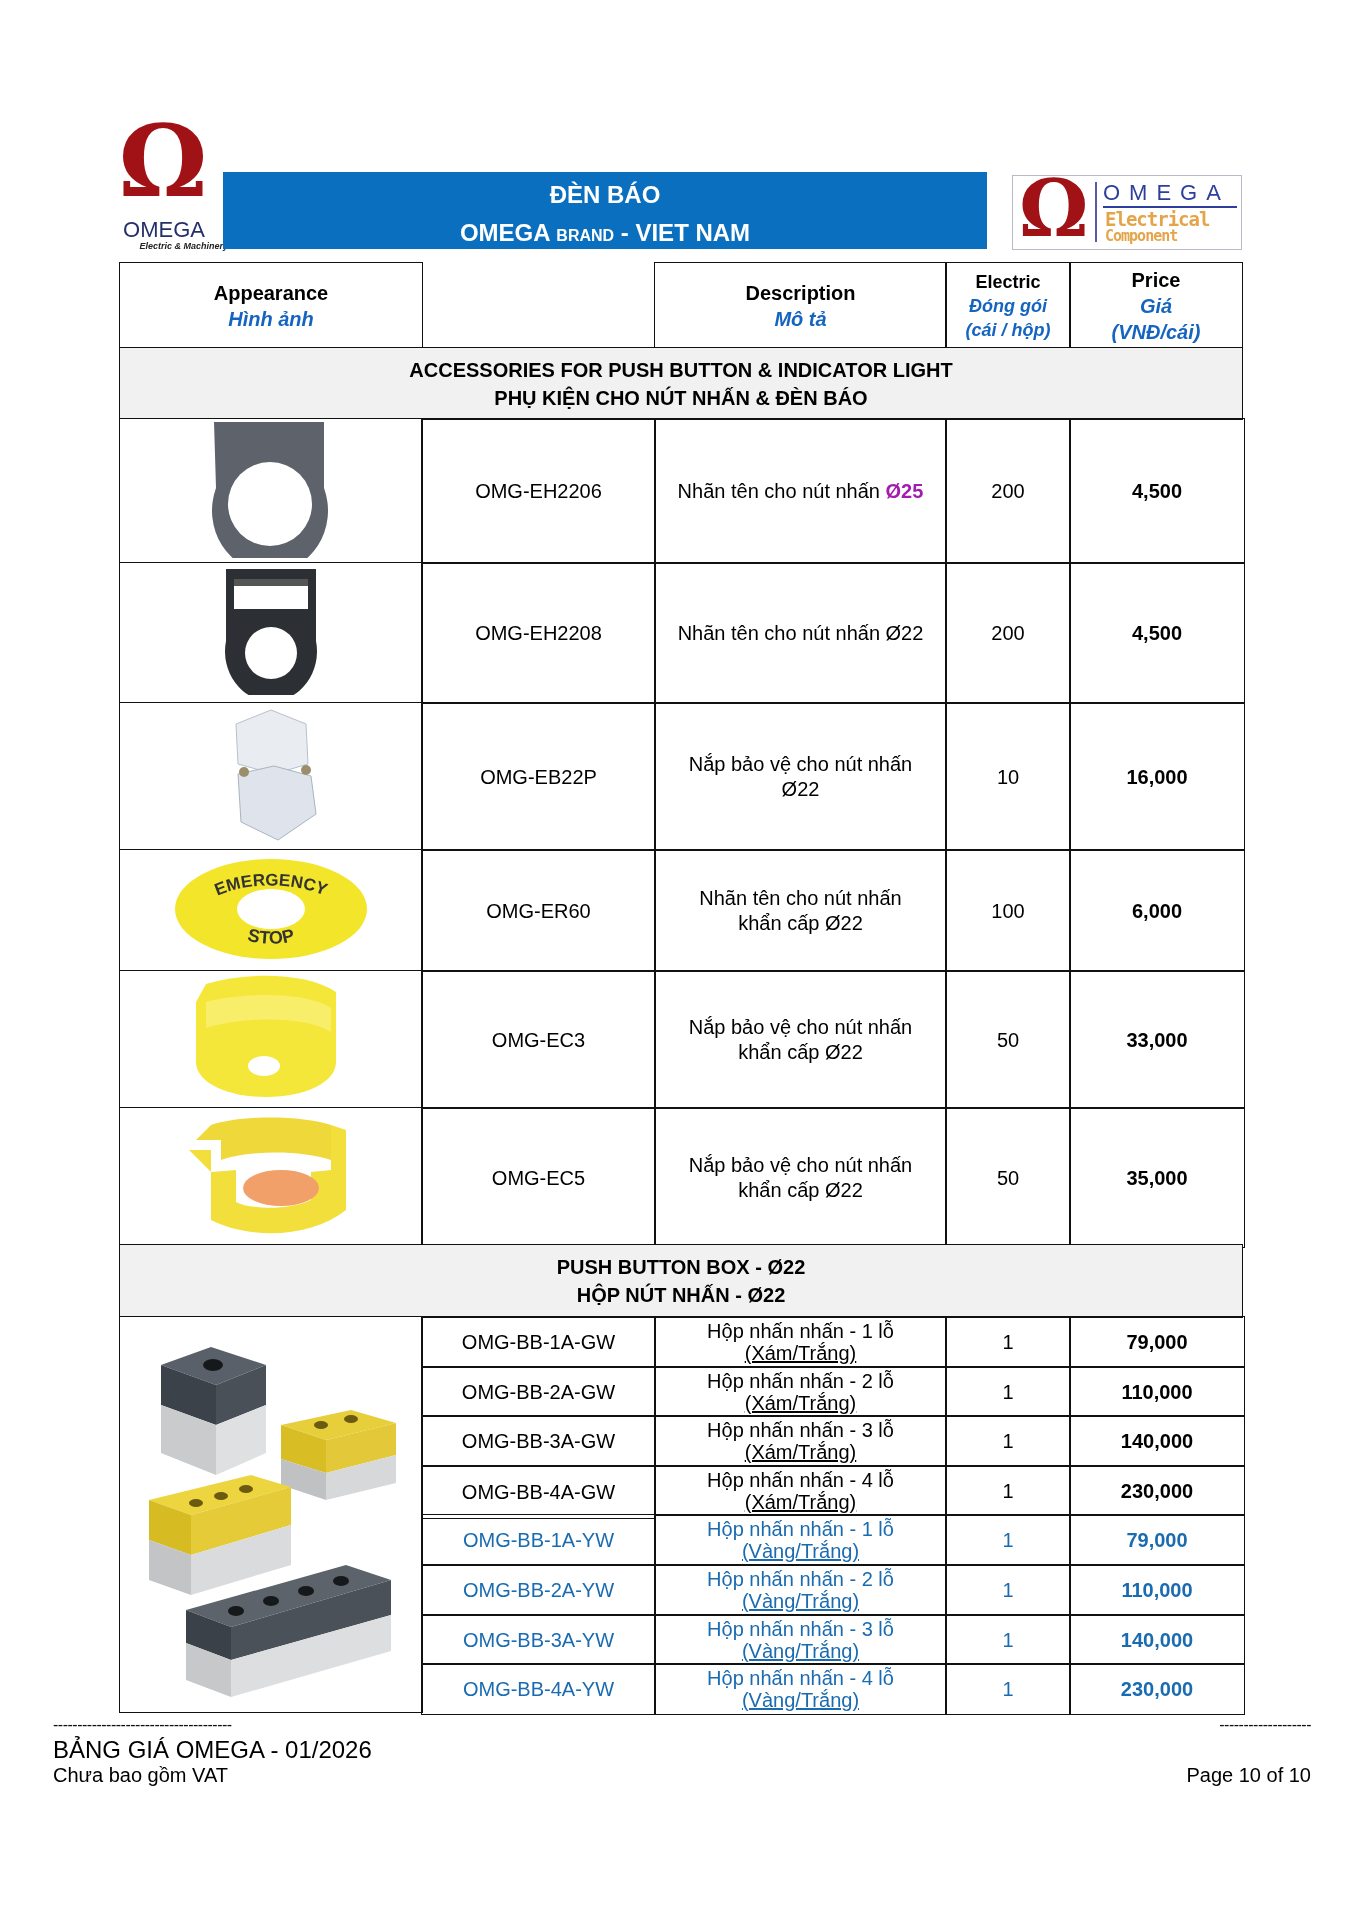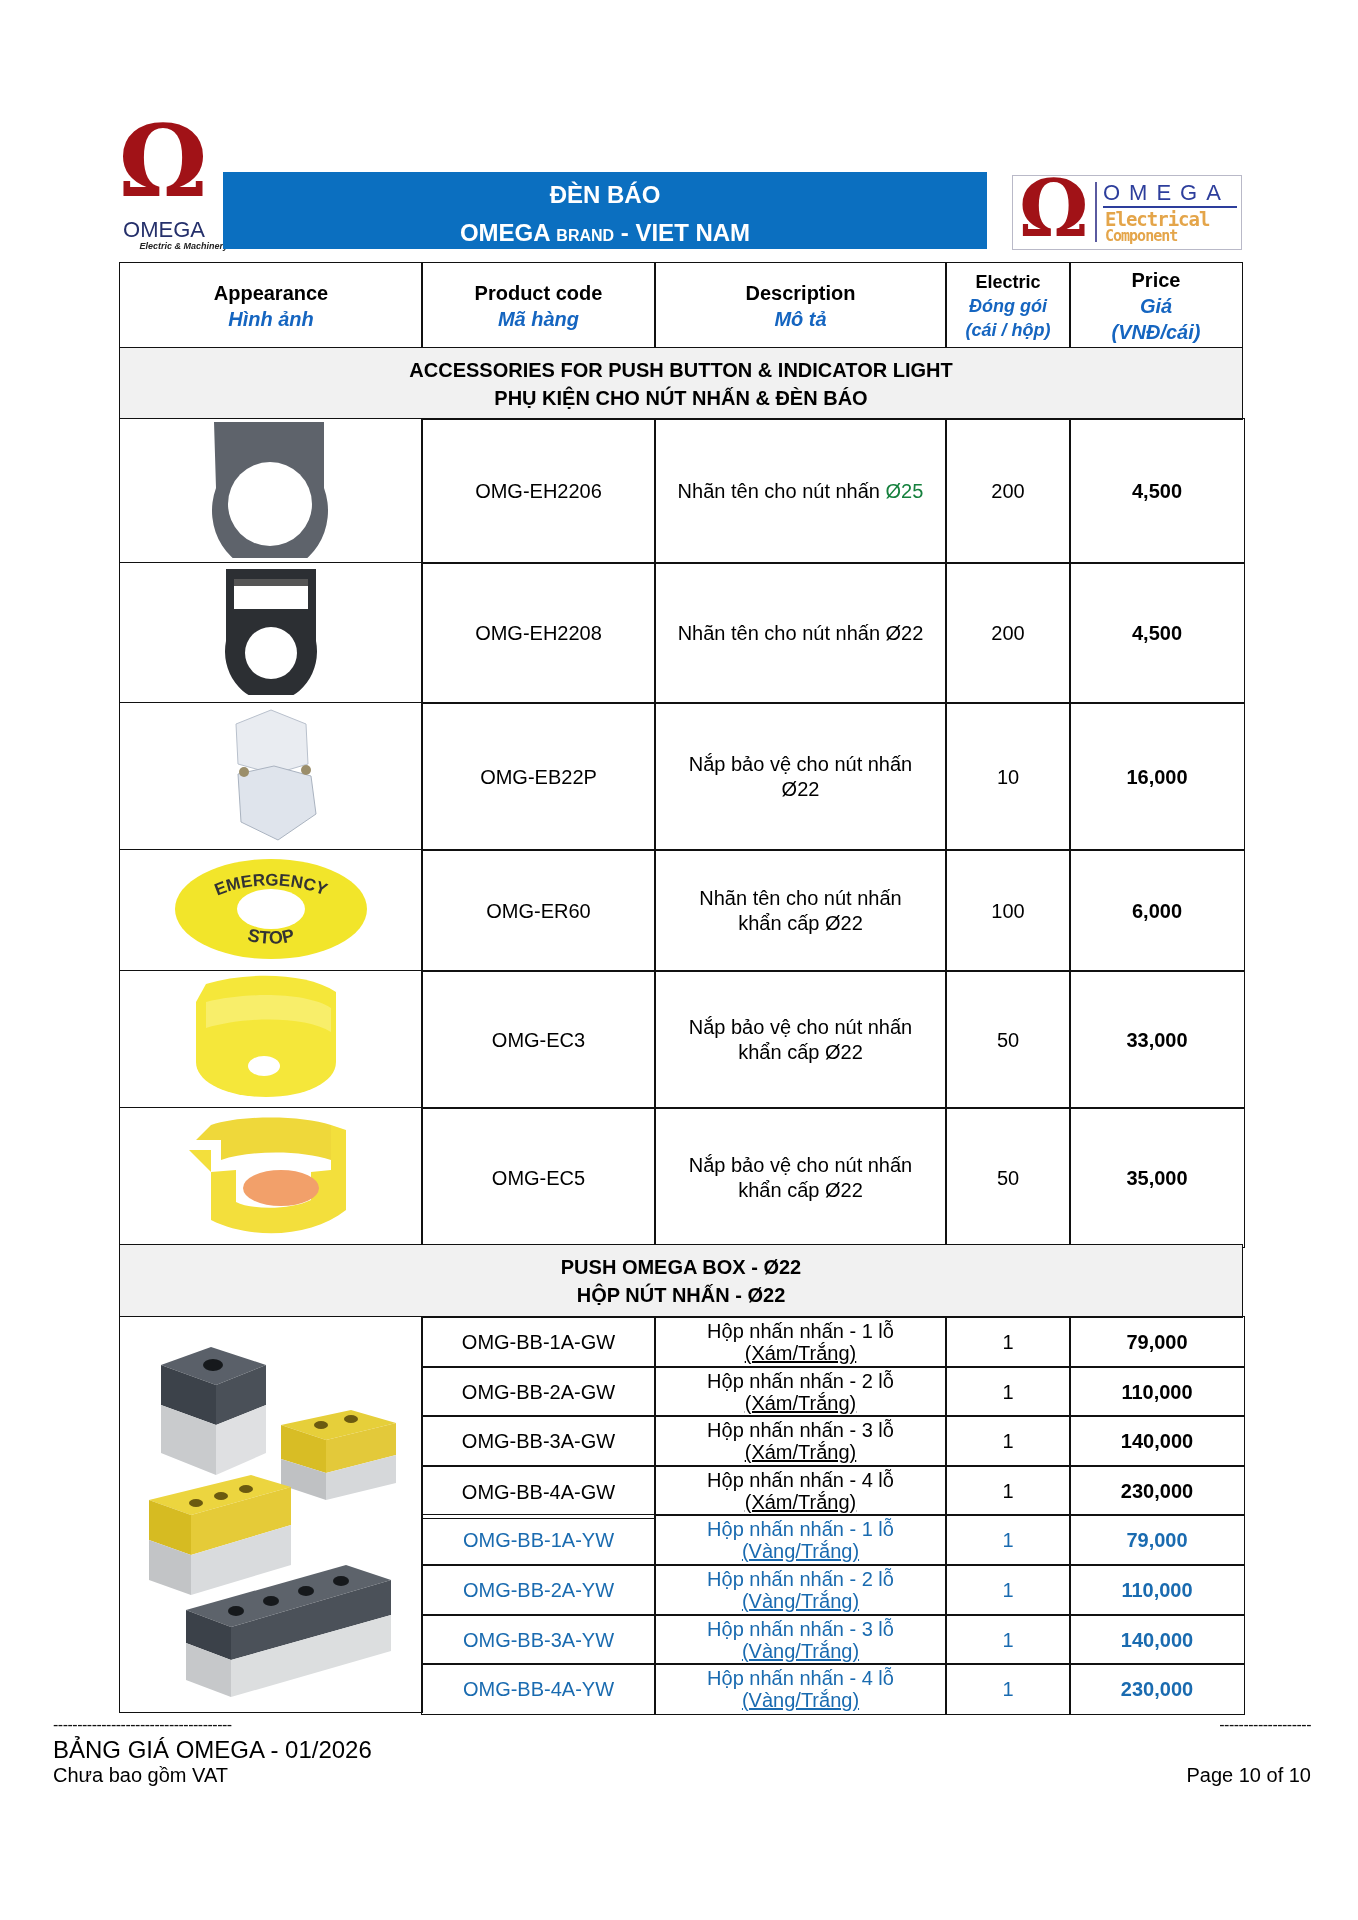--- a/index.html
+++ b/index.html
@@ -37,21 +37,21 @@
   .grid { position:absolute; left:119px; top:262px; width:1124px; height:1451px; }
   .cell { position:absolute; box-sizing:border-box; border:1.5px solid #111;
       display:flex; align-items:center; justify-content:center; text-align:center;
       font-size:20px; line-height:26px; }
   .hdr .en { font-weight:bold; font-size:20px; display:block; }
   .hdr .vi { font-weight:bold; font-style:italic; color:#1565c0; font-size:20px; display:block; }
   .hdr.small .en, .hdr.small .vi { font-size:18px; line-height:24px; }
   .section { background:#f1f1f1; font-weight:bold; font-size:20px; line-height:28px; }
   .price { font-weight:bold; }
   .blue { color:#1a6bb0; }
-  .blue-b { color:#15803d; font-weight:normal; }
+  .blue-b { color:#a21caf; font-weight:bold; }
   .desc-sm { font-size:20px; line-height:25px; }
   .sub .desc-sm { line-height:22px; }
   .pic { background:#fff; }
 
   
   .dash { position:absolute; top:1716px; font-size:16px; color:#111; letter-spacing:-0.5px; }
   .foot1 { position:absolute; left:53px; top:1736px; font-size:24px; }
   .foot2 { position:absolute; left:53px; top:1764px; font-size:20px; }
   .foot3 { position:absolute; right:47px; top:1764px; font-size:20px; }
 </style>
@@ -80,26 +80,20 @@
   <div class="sub1">Electrical</div>
   <div class="sub2">Component</div>
 </div>
 
 <div class="grid">
 
   <div class="cell hdr" style="left:0;top:0;width:304px;height:87px">
     <div>
         <span class="en">Appearance</span>
         <span class="vi">Hình ảnh</span>
-      </div>
-  </div>
-  <div class="cell hdr" style="left:302px;top:0;width:235px;height:87px">
-    <div>
-        <span class="en">Product code</span>
-        <span class="vi">Mã hàng</span>
       </div>
   </div>
   <div class="cell hdr" style="left:535px;top:0;width:293px;height:87px">
     <div>
         <span class="en">Description</span>
         <span class="vi">Mô tả</span>
       </div>
   </div>
   <div class="cell hdr small" style="left:826px;top:0;width:126px;height:87px">
     <div>
@@ -221,21 +215,21 @@
           <div><span>Nắp bảo vệ cho nút nhấn</span></div>
           <div>khẩn cấp Ø22</div>
         </div>
       </div>
       <div class="cell" style="left:826px;top:845px;width:126px;height:141px">50</div>
       <div class="cell price" style="left:950px;top:845px;width:176px;height:141px">35,000</div>
     </div>
 
   <div class="cell section" style="left:0;top:982px;width:1124px;height:74px">
     <div>
-        <div>PUSH OMEGA BOX - Ø22</div>
+        <div>PUSH BUTTON BOX - Ø22</div>
         <div>HỘP NÚT NHẤN - Ø22</div>
       </div>
   </div>
 
   <div class="cell pic" style="left:0;top:1054px;width:304px;height:397px">
     <svg width="260" height="380" viewBox="0 0 260 380">
 
       <g>
         <path d="M20,40 L70,22 L125,40 L75,60 Z" fill="#5a6069"></path>
         <path d="M20,40 L75,60 L75,100 L20,80 Z" fill="#3c424a"></path>

